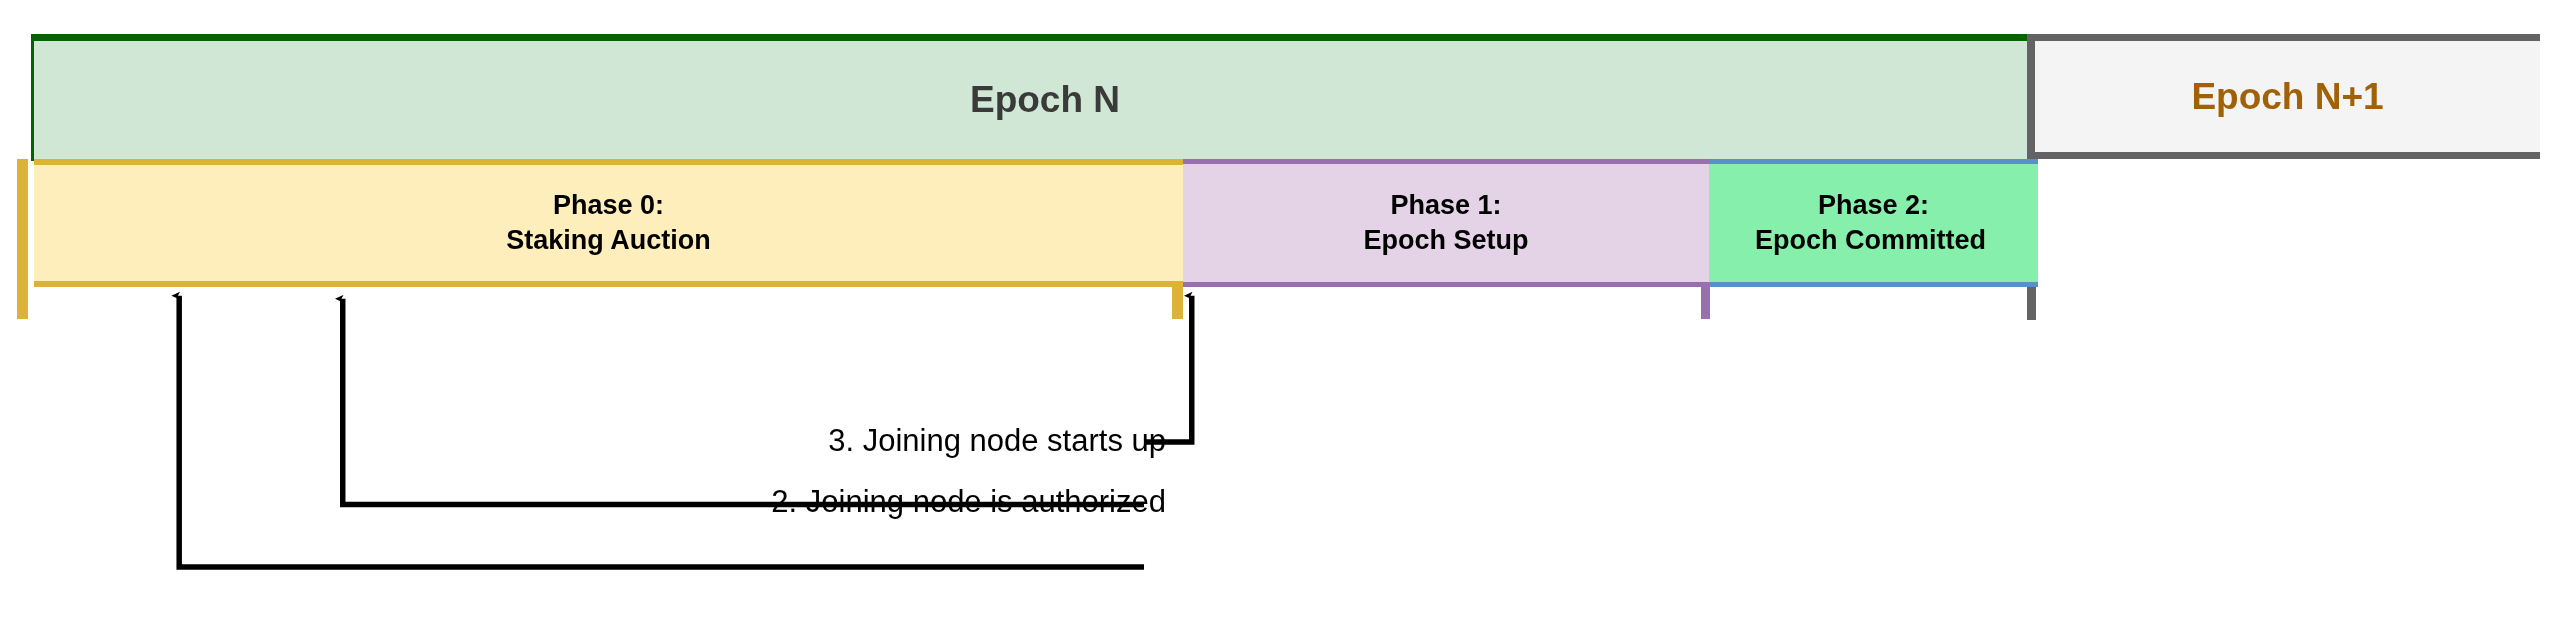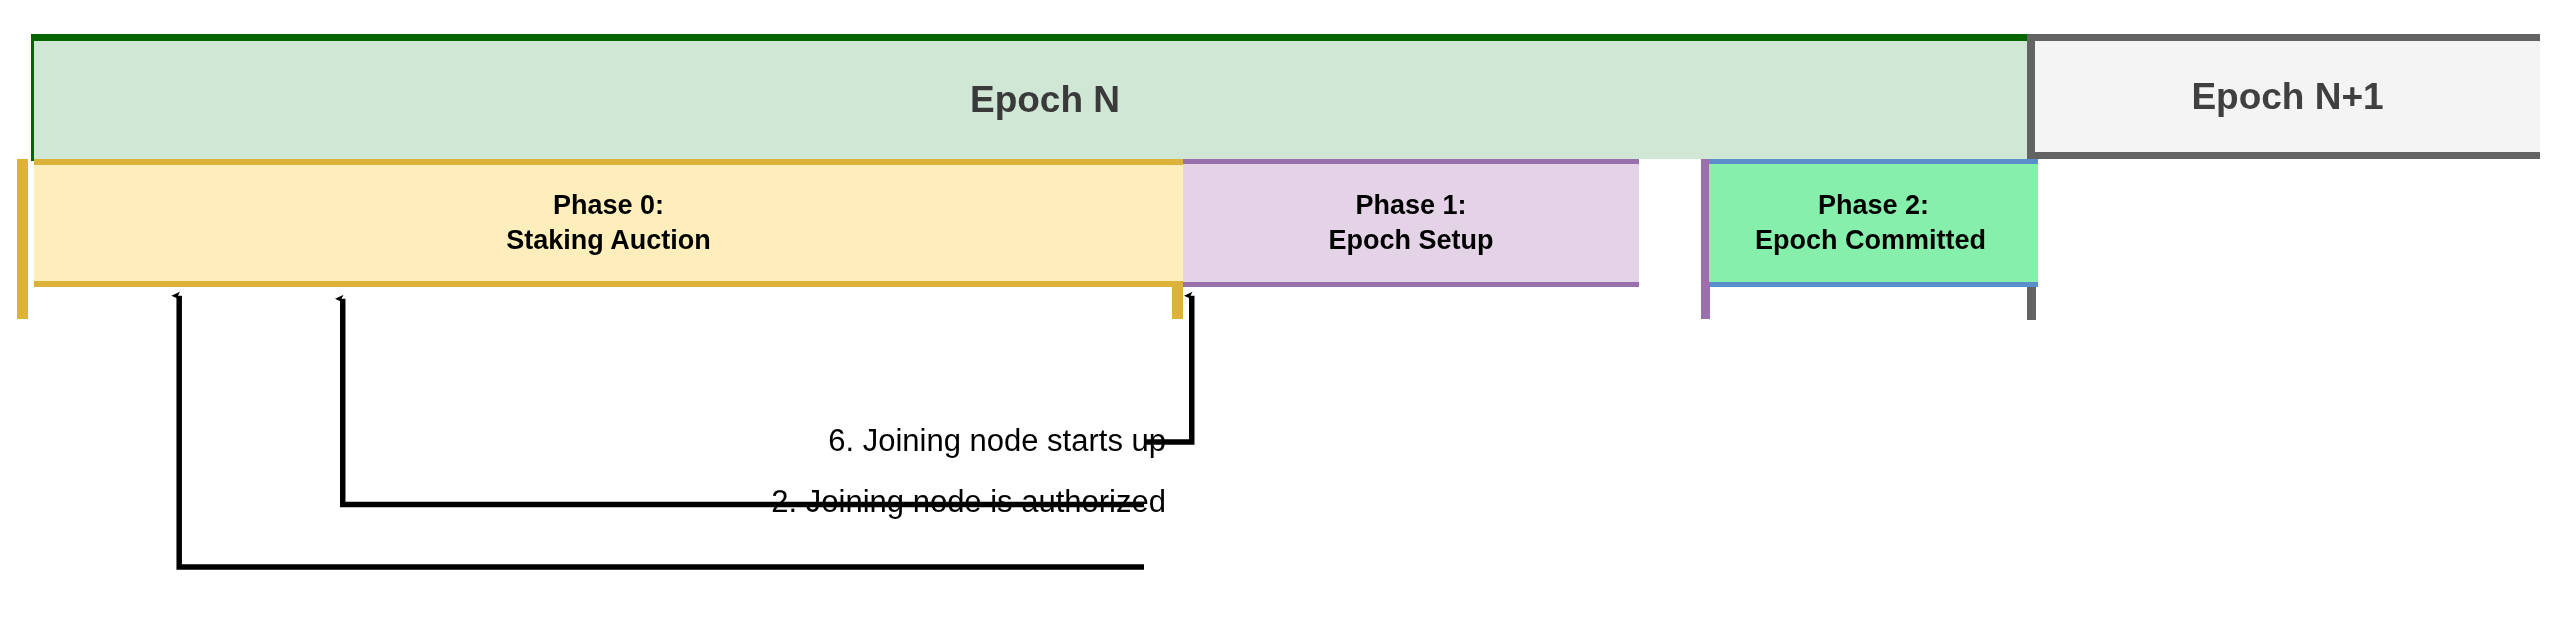--- a/index.html
+++ b/index.html
@@ -23,21 +23,21 @@
     border-top:7px solid #046400;
     color:#3a3a3a;
     font-size:37px;
     padding-left:20px;
   }
   #epoch-n-next{
     left:2035px;top:34px;width:505px;height:125px;
     background:#f4f4f4;
     border-top:7px solid #636363;
     border-bottom:7px solid #636363;
-    color:#404040;
+    color:#a16207;
     font-size:37px;
   }
   
   #epoch-start-marker{
     position:absolute;left:31px;top:34px;width:9.4px;height:127px;
     background:#046400;
   }
   
   #epoch-divider{
     position:absolute;left:2027px;top:34px;width:9.4px;height:286px;
@@ -53,21 +53,21 @@
     line-height:1.28;
     white-space:nowrap;
   }
   #phase-0{
     left:34px;width:1149px;
     background:#fdeebb;
     border-top:6.3px solid #dcb238;
     border-bottom:6.3px solid #dcb238;
   }
   #phase-1{
-    left:1183px;width:456px;
+    left:1183px;width:526px;
     background:#e4d2e7;
     border-top:5.5px solid #9a6fae;
     border-bottom:5.5px solid #9a6fae;
   }
   #phase-2{
     left:1709px;width:329px;
     background:#86efac;
     border-top:5.5px solid #5b8fc9;
     border-bottom:5.5px solid #5b8fc9;
     overflow:hidden;
@@ -142,17 +142,17 @@
       </marker>
     </defs>
 
     <path d="M 1462,725 L 229,725 L 229,378" fill="none" stroke="#000000" stroke-width="7" marker-end="url(#arrowhead)"></path>
 
     <path d="M 1462,645 L 438,645 L 438,382" fill="none" stroke="#000000" stroke-width="7" marker-end="url(#arrowhead)"></path>
 
     <path d="M 1462,565 L 1523,565 L 1523,378" fill="none" stroke="#000000" stroke-width="7" marker-end="url(#arrowhead)"></path>
   </svg>
 
-  <div class="callout-label" id="label-3">6. Joining node starts up</div>
+  <div class="callout-label" id="label-3">3. Joining node starts up</div>
   <div class="callout-label" id="label-2">2. Joining node is authorized</div>
 
 </div>
 
 
 </body></html>

